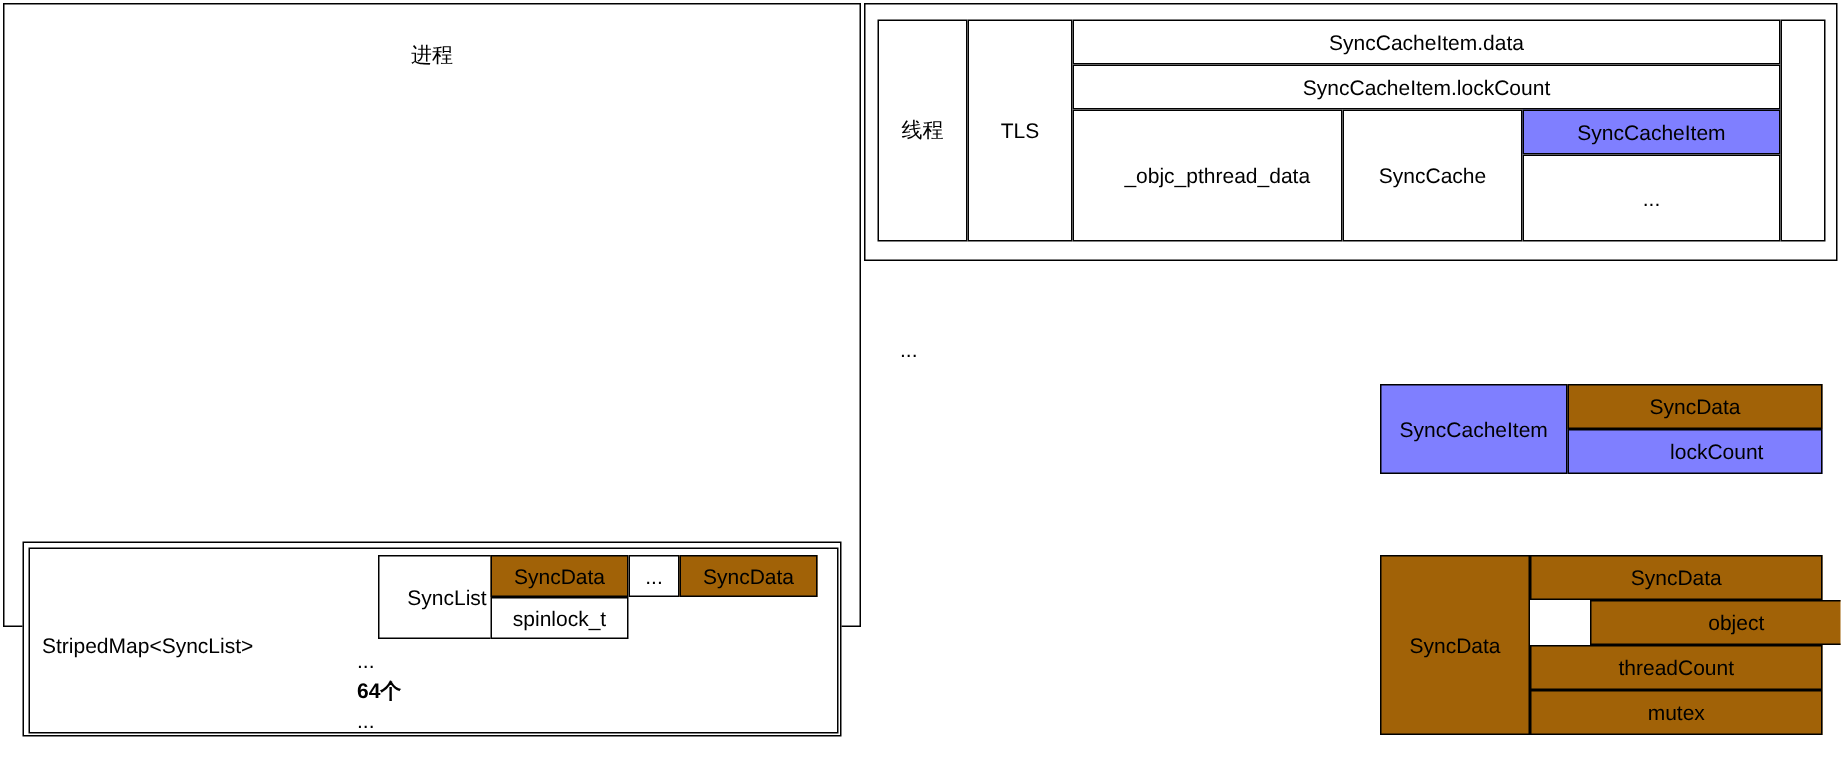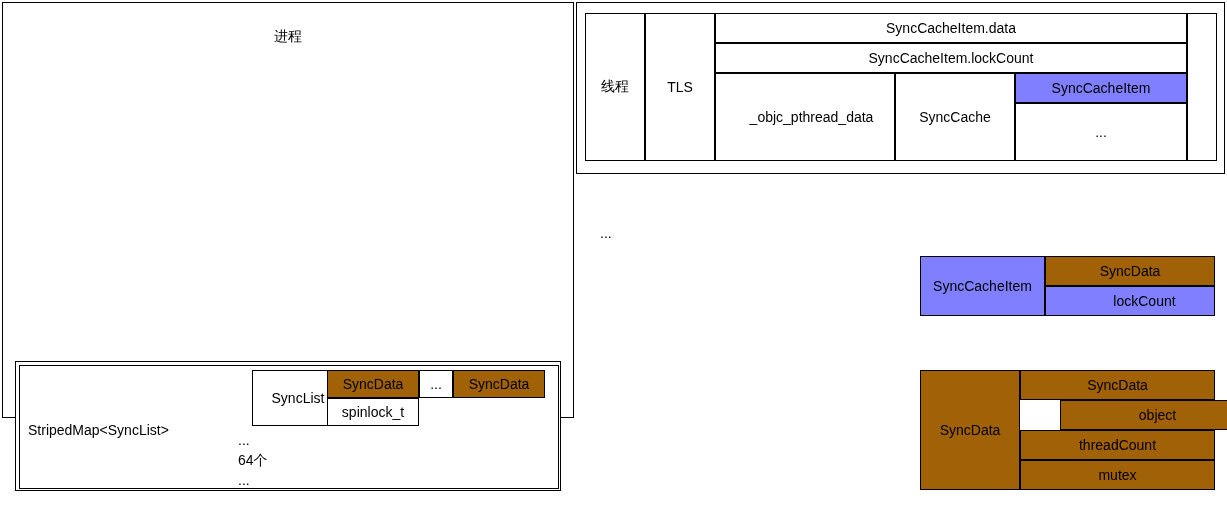--- a/index.html
+++ b/index.html
@@ -45,21 +45,21 @@
         <span>...</span>
       </div>
       <div class="box red" style="left:433px; top:4px; width:92px; height:28px;">
         <span>SyncData</span>
       </div>
       <div class="box" style="left:307px; top:32px; width:92px; height:28px;">
         <span>spinlock_t</span>
       </div>
 
       <div class="plain" style="position:absolute; left:218px; top:66px;">...</div>
-      <div class="plain" style="position:absolute; left:218px; top:86px;">64个</div>
+      <div class="plain" style="position:absolute; left:218px; top:86px;font-weight:bold;">64个</div>
       <div class="plain" style="position:absolute; left:218px; top:106px;">...</div>
     </div>
   </div>
 </div>
 
 <div class="box" style="left:576px; top:2px; width:649px; height:172px; display:block;">
   <div class="box" style="left:8px; top:10px; width:60px; height:148px;">
     <span>线程</span>
   </div>
   <div class="box" style="left:138px; top:10px; width:472px; height:30px;">

